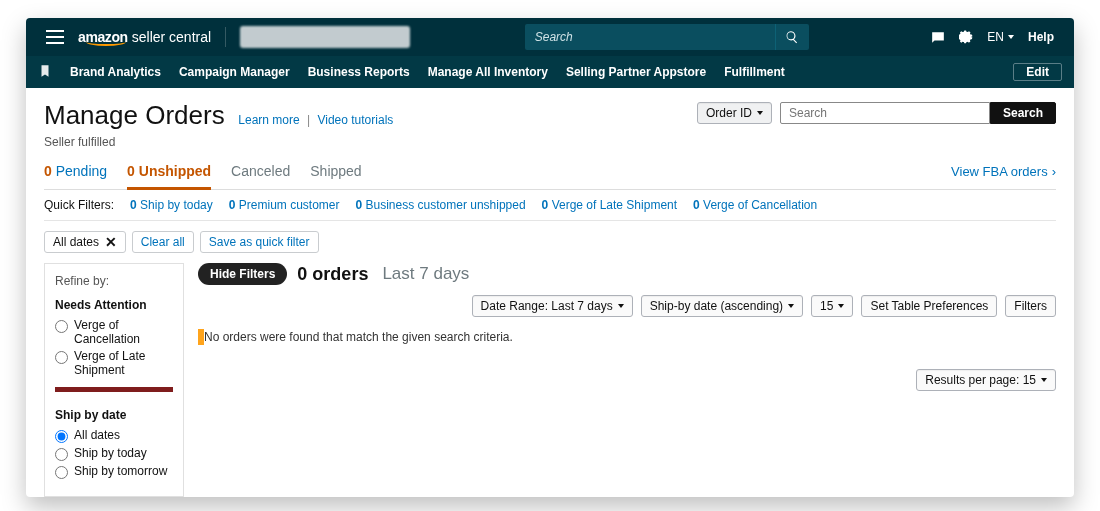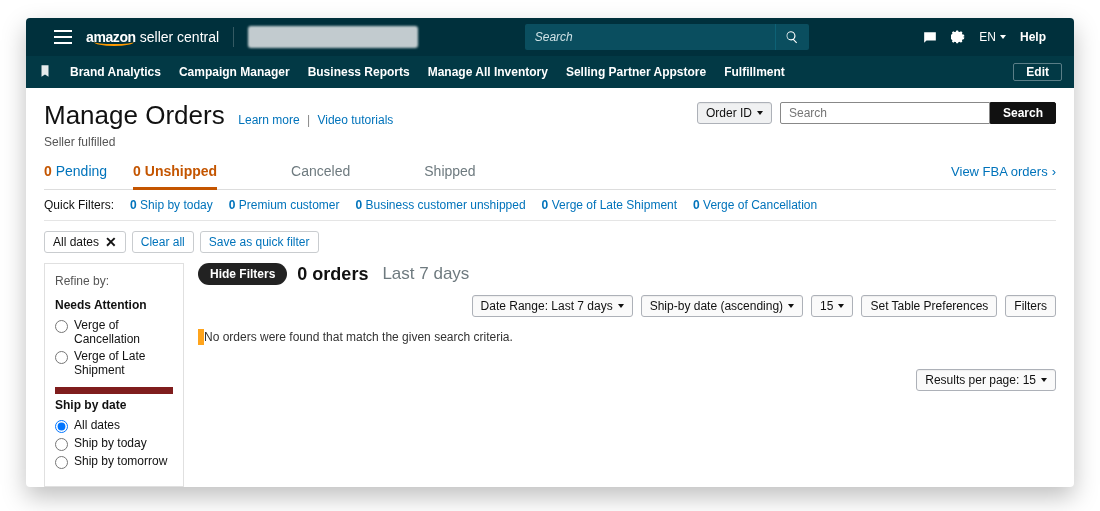--- a/index.html
+++ b/index.html
@@ -1,19 +1,19 @@
 <!DOCTYPE html>
 <html><head>
 <meta charset="utf-8">
 <style>
   * { box-sizing: border-box; margin: 0; padding: 0; }
   body { font-family: "Amazon Ember", Arial, sans-serif; font-size: 13px; color: #111; background: #fff; width: 1100px; height: 511px; overflow: hidden; }
   .frame { width: 1048px; margin: 18px auto; box-shadow: 0 10px 25px rgba(0,0,0,0.25); border-radius: 4px; overflow: hidden; background: #fff; }
   
-  .topbar { background: #00303c; height: 38px; display: flex; align-items: center; padding: 0 28px; gap: 14px; color: #fff; }
+  .topbar { background: #00303c; height: 38px; display: flex; align-items: center; padding: 0 20px; gap: 14px; color: #fff; }
   .hamburger { width: 18px; height: 14px; display: flex; flex-direction: column; justify-content: space-between; cursor: pointer; }
   .hamburger span { height: 2px; background: #fff; display: block; }
   .logo { display: flex; align-items: baseline; gap: 4px; font-size: 14px; }
   .logo .amazon { font-weight: 700; letter-spacing: -0.4px; position: relative; }
   .logo .amazon::after { content:""; position:absolute; left: 8px; right: 2px; bottom: -1px; height: 6px; border-bottom: 2px solid #ff9900; border-radius: 0 0 50% 50%; }
   .logo .sc { font-weight: 400; }
   .vert-div { width:1px; height:20px; background:#355a63; }
   .blurbox { width: 170px; height: 22px; background: #e4e7e9; border-radius: 3px; filter: blur(1.2px); opacity: 0.85; }
   .spacer { flex: 1; }
   .searchbar { display:flex; height:26px; }
@@ -37,41 +37,41 @@
   .titlelinks a { color:#0073bb; text-decoration:none; cursor:pointer; }
   .titlelinks .sep { color:#888; margin:0 4px; }
   .titleright { margin-left:auto; display:flex; align-items:center; gap:8px; margin-top:2px;}
   .dd { border:1px solid #adb1b8; background:#f0f1f2; border-radius:3px; padding:3px 8px; font-size:12px; display:flex; align-items:center; gap:5px; cursor:pointer; color:#111; box-shadow:0 1px 1px rgba(0,0,0,0.05) inset, 0 1px 0 #fff; }
   .dd.light { background:#fafafa; }
   .searchgroup { display:flex; }
   .searchgroup input { width:210px; border:1px solid #888; border-radius:2px 0 0 2px; padding:3px 8px; font-size:12px; outline:none; }
   .searchgroup .go { background:#111; color:#fff; border:1px solid #111; padding:3px 12px; font-size:12px; font-weight:700; border-radius:0 2px 2px 0; cursor:pointer;}
   .subtext { font-size:12px; color:#555; margin-top:4px; }
   
-  .tabs { display:flex; gap:26px; margin-top:14px; border-bottom:1px solid #ddd; align-items:baseline; }
+  .tabs { display:flex; gap:20px; margin-top:14px; border-bottom:1px solid #ddd; align-items:baseline; }
   .tab { padding-bottom:8px; font-size:14px; color:#0073bb; cursor:pointer; }
   .tab .count { color:#c45500; font-weight:700; }
-  .tab.inactive { color:#6e7a7f;margin-left:48px; }
+  .tab.inactive { color:#6e7a7f; }
   .tab.active { color:#c45500; font-weight:700; border-bottom:3px solid #c45500; margin-bottom:-1px; }
   .fba-link { margin-left:auto; color:#0073bb; font-size:13px; display:flex; align-items:center; gap:4px; padding-bottom:8px; cursor:pointer;}
   
   .qf { display:flex; gap:16px; align-items:center; padding:8px 0; border-bottom:1px solid #e5e5e5; font-size:12px;}
   .qf .label { color:#111; }
   .qf a { color:#0073bb; text-decoration:none; cursor:pointer;}
   .qf a .n { font-weight:700; }
   
   .chips { padding:10px 0; display:flex; gap:6px; align-items:center; font-size:12px;}
   .chip { border:1px solid #c9cccf; padding:3px 8px; border-radius:3px; display:flex; align-items:center; gap:6px; cursor:pointer; background:#fff;}
   .chip.link { color:#0073bb; }
   .closex { font-weight:700; font-size:14px; line-height:1; }
   
   .lower { display:flex; gap:14px; }
   .sidebar { width:140px; border:1px solid #e0e0e0; border-top:1px solid #e0e0e0; padding:10px 10px 14px 10px; font-size:12px; }
   .sidebar .sec-title { color:#555; margin-bottom:10px; }
-  .sidebar .group { font-weight:700; margin:10px 0 6px; border-top:7px solid #7f1d1d; padding-top:4px;}
+  .sidebar .group { font-weight:700; margin:10px 0 6px; border-top:5px solid #7f1d1d; padding-top:16px;}
   .sidebar .group.first { border-top:none; padding-top:0; margin-top:0;}
   .sidebar label { display:flex; align-items:flex-start; gap:6px; font-weight:400; margin:3px 0; cursor:pointer; }
   .sidebar input[type=radio]{margin-top:2px;}
   .main { flex:1; }
   .toolbar { display:flex; align-items:center; gap:10px; flex-wrap:wrap; }
   .pill { background:#222; color:#fff; border-radius:14px; padding:4px 12px; font-size:12px; font-weight:700; cursor:pointer; }
   .orders-title { font-size:18px; font-weight:700; }
   .orders-sub { color:#6e7a7f; font-size:17px; margin-left:4px; }
   .toolbar .right { margin-left:auto; display:flex; gap:8px; }
   .msg { display:flex; align-items:center; gap:0; margin-top:12px; font-size:12px; color:#333;}

